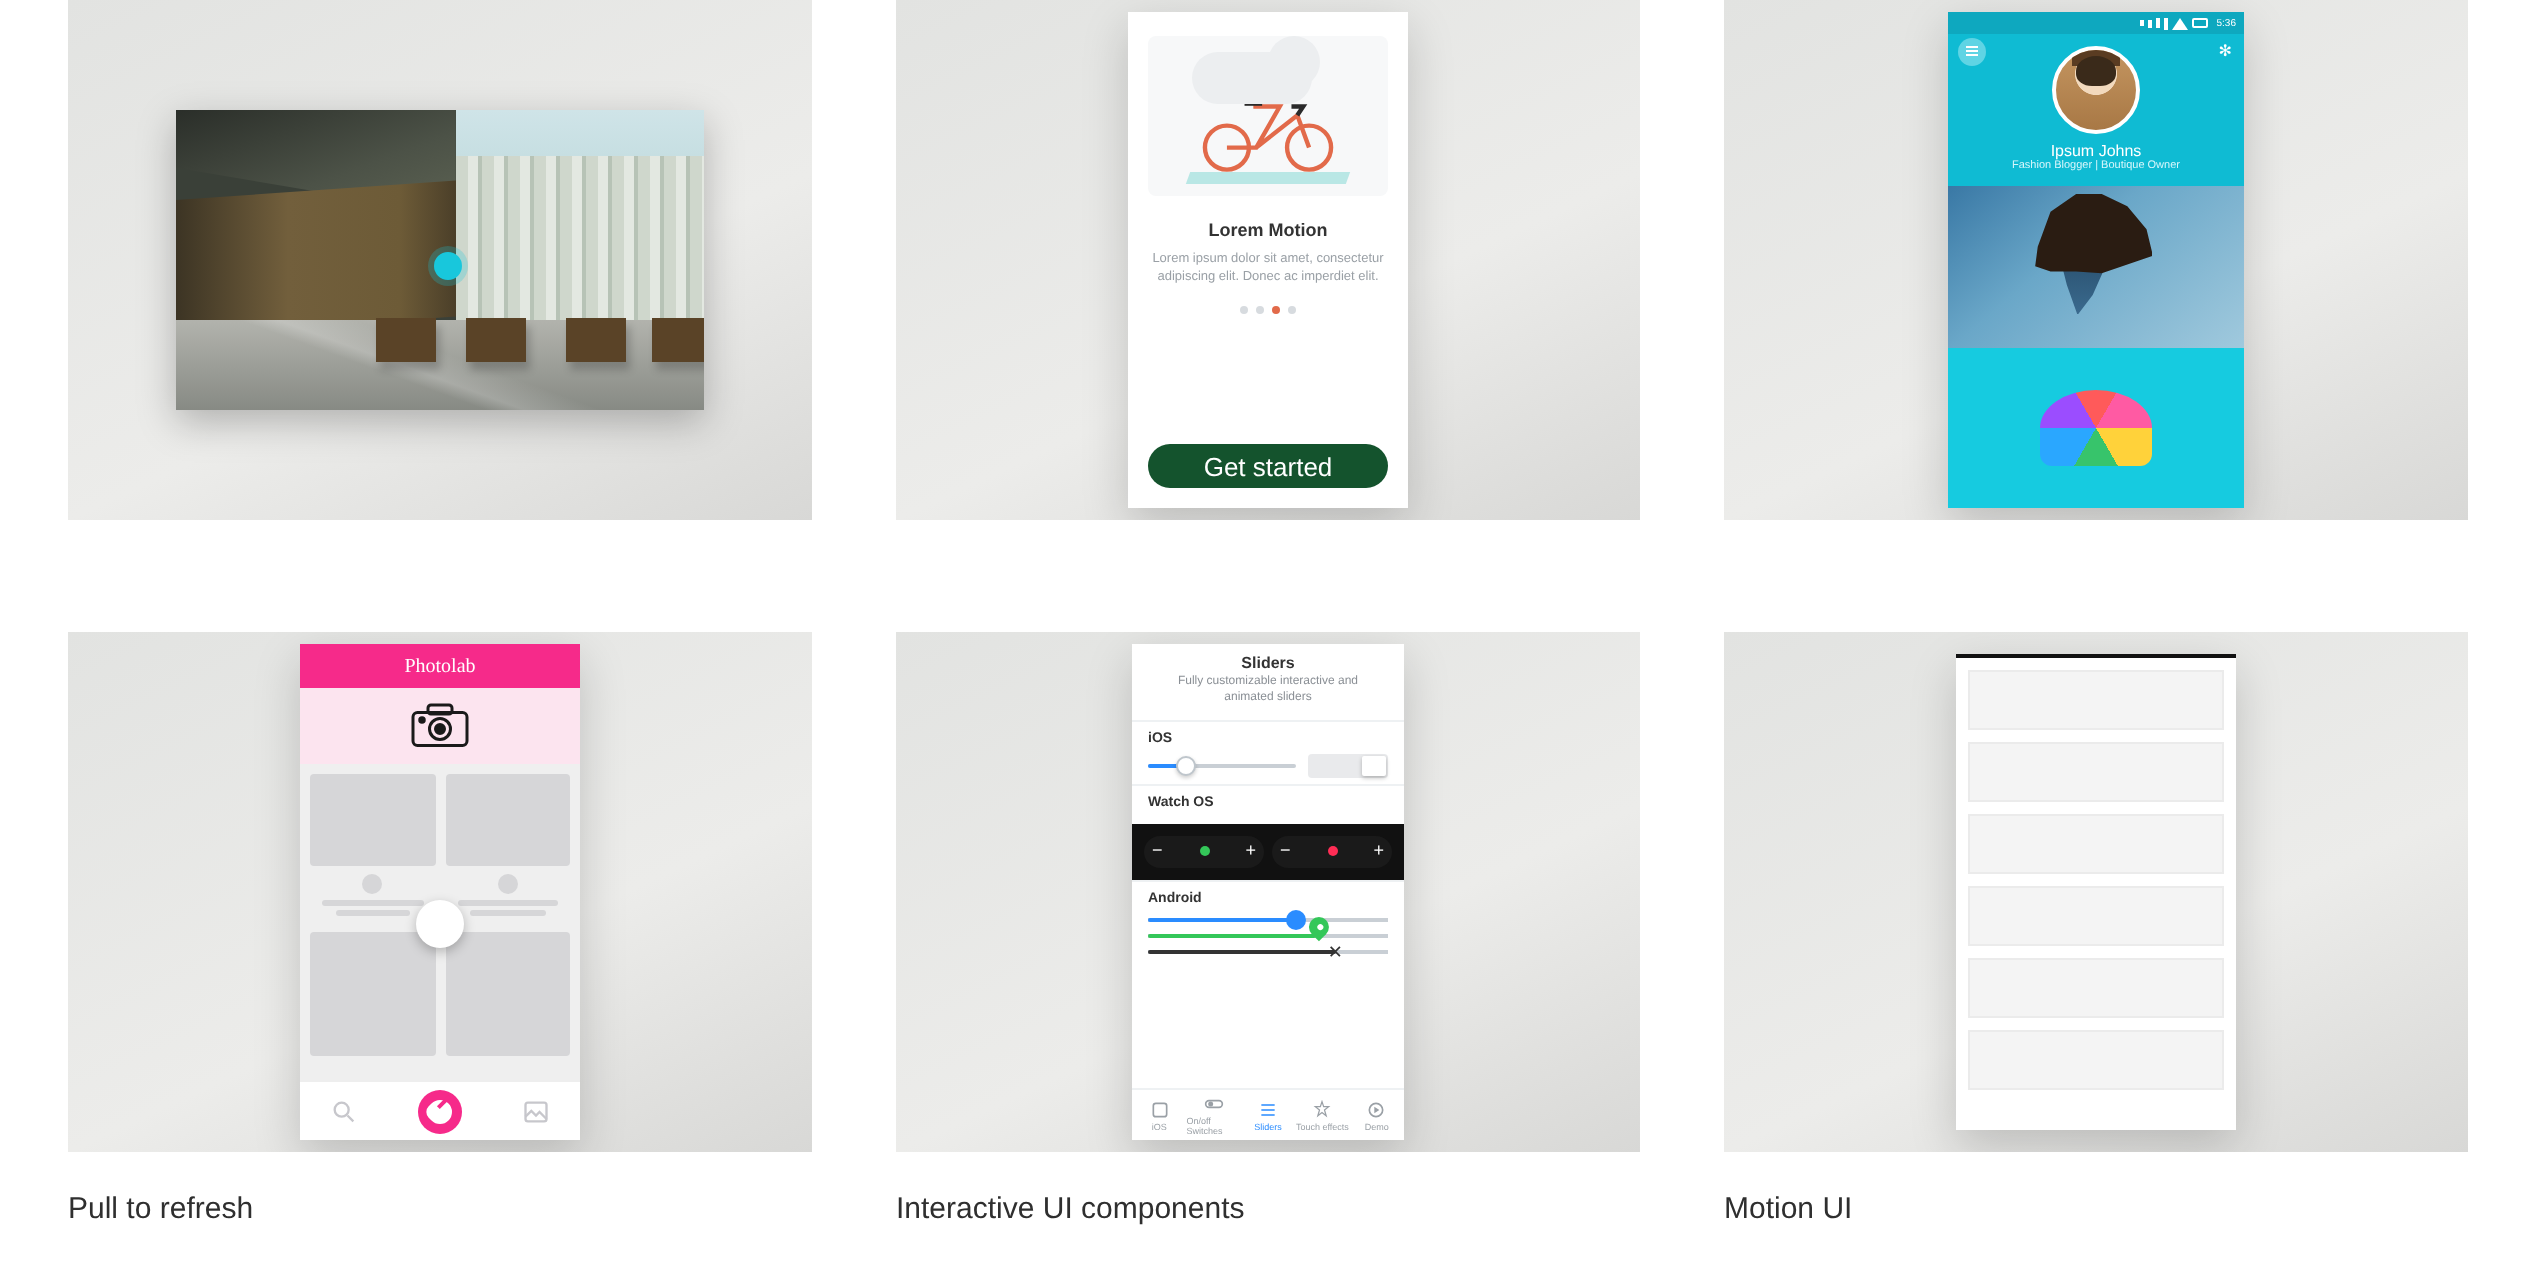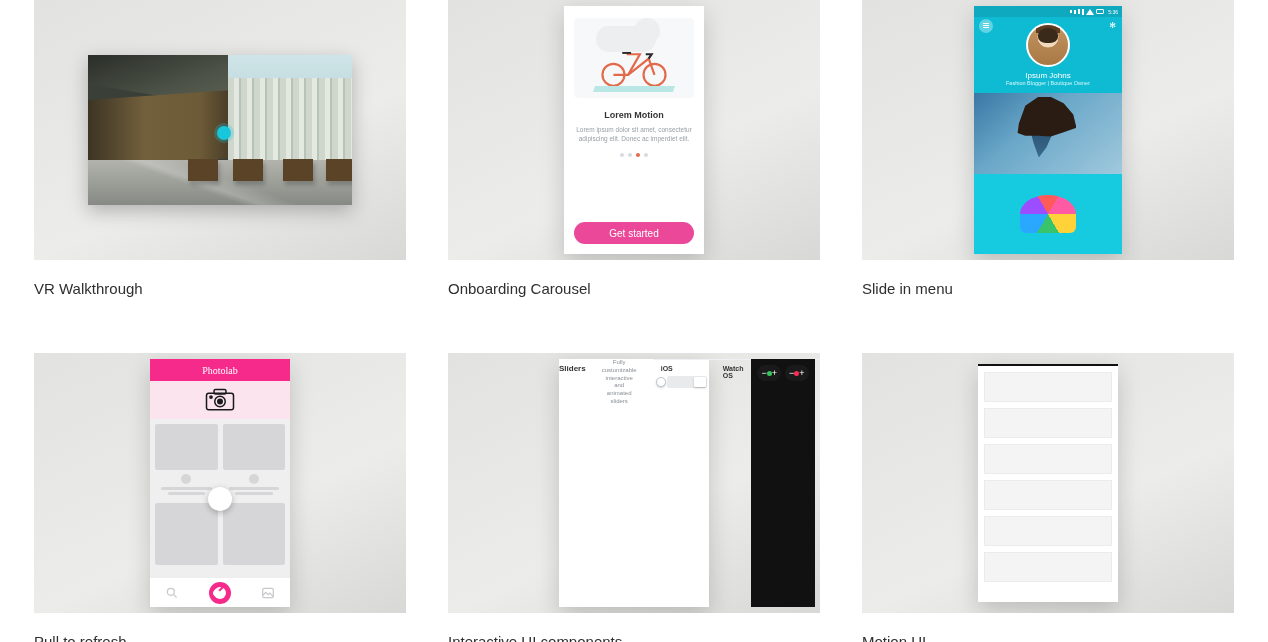--- a/index.html
+++ b/index.html
@@ -72,21 +72,21 @@
   .ob .cloud { position:absolute; top:8px; left:22px; width:60px; height:26px;
     background:#eceef0; border-radius:14px;}
   .ob .cloud::before{content:"";position:absolute;left:38px;top:-8px;width:26px;height:26px;background:#eceef0;border-radius:50%;}
   .ob .bike svg{width:80px;height:44px;}
   .ob .ground{position:absolute;bottom:6px;left:20px;right:20px;height:6px;background:#b9e7e5;transform:skewX(-20deg);}
   .ob h4{font-size:9px;font-weight:600;color:#333;margin:12px 0 5px;}
   .ob p{font-size:6.5px;color:#9aa0a6;text-align:center;line-height:1.4;}
   .ob .dots{margin:10px 0 6px;display:flex;gap:4px;}
   .ob .dots span{width:4px;height:4px;border-radius:50%;background:#d7dbdf;}
   .ob .dots span.active{background:#e26a4a;}
-  .ob .cta{margin-top:auto;width:100%;height:22px;border-radius:11px;background:#ec4899;color:#fff;display:flex;align-items:center;justify-content:center;font-size:10px;}
+  .ob .cta{margin-top:auto;width:100%;height:22px;border-radius:11px;background:#14532d;color:#fff;display:flex;align-items:center;justify-content:center;font-size:13px;}
 
   
   .sm { width: 148px; height: 248px; box-shadow: 0 8px 22px rgba(0,0,0,.18);
     display:flex; flex-direction:column; overflow:hidden;}
   .sm .status{height:11px;background:#0ea8bf;display:flex;justify-content:flex-end;align-items:center;gap:2px;padding-right:4px;}
   .sm .status span{width:2px;background:#fff;}
   .sm .status .b1{height:3px}.sm .status .b2{height:4px}.sm .status .b3{height:5px}.sm .status .b4{height:6px}
   .sm .status .wifi{width:0;height:0;border-left:4px solid transparent;border-right:4px solid transparent;border-bottom:6px solid #fff;}
   .sm .status .batt{width:8px;height:5px;border:1px solid #fff;border-radius:1px;}
   .sm .status .clk{font-size:5px;color:#fff;margin-left:2px;}
@@ -122,22 +122,22 @@
   .ptr .circ{width:10px;height:10px;border-radius:50%;background:#d6d6d8;margin:0 auto 3px;}
   .ptr .ln{height:3px;background:#d6d6d8;border-radius:2px;margin:2px 6px;}
   .ptr .knob{position:absolute;left:50%;top:68px;transform:translateX(-50%);width:24px;height:24px;border-radius:50%;background:#fff;box-shadow:0 2px 6px rgba(0,0,0,.25);}
   .ptr .bar{height:30px;border-top:1px solid #eee;display:flex;align-items:center;justify-content:space-around;background:#fff;}
   .ptr .bic{width:14px;height:14px;color:#c7c7cc;}
   .ptr .fab{width:22px;height:22px;border-radius:50%;background:#f62a8a;position:relative;}
   .ptr .fab::after{content:"";position:absolute;left:5px;top:5px;width:12px;height:12px;border-radius:50% 50% 50% 4px;transform:rotate(45deg);background:#fff;}
   .ptr .fab::before{content:"";position:absolute;left:12px;top:2px;width:2px;height:8px;background:#f62a8a;transform:rotate(45deg);z-index:1;}
 
   
-  .iui { width: 150px; height: 248px; background:#fff;
-    box-shadow: 0 8px 22px rgba(0,0,0,.18); display:flex; flex-direction:row; font-size:7px;}
+  .iui { width: 136px; height: 248px; background:#fff;
+    box-shadow: 0 8px 22px rgba(0,0,0,.18); display:flex; flex-direction:column; font-size:7px;}
   .iui .ttl{font-weight:700;font-size:8px;text-align:center;padding:5px 0 2px;}
   .iui .sub{color:#8a8f95;text-align:center;font-size:6px;padding:0 16px 6px;line-height:1.3;}
   .iui .sec{padding:5px 8px 3px;border-top:1px solid #eef1f3;}
   .iui .lbl{font-weight:700;display:block;margin-bottom:4px;}
   .iui .row{display:flex;align-items:center;gap:6px;}
   .iui .sld{flex:1;height:2px;background:#c9cfd5;position:relative;border-radius:2px;}
   .iui .sld .fill{position:absolute;left:0;top:0;bottom:0;background:#2a8cff;border-radius:2px;}
   .iui .sld .th{position:absolute;top:50%;transform:translate(-50%,-50%);width:10px;height:10px;border-radius:50%;background:#fff;border:1px solid #bfc6cc;box-shadow:0 1px 2px rgba(0,0,0,.2);}
   .iui .swbg{width:40px;height:12px;background:linear-gradient(90deg,#e9eaec,#e9eaec);border-radius:2px;position:relative;}
   .iui .swbg .hndl{position:absolute;right:1px;top:1px;bottom:1px;width:12px;background:#fff;border-radius:1px;box-shadow:0 1px 2px rgba(0,0,0,.25);}
@@ -179,21 +179,20 @@
           <div class="ceiling"></div>
         <div class="wall"></div>
           <div class="floor"></div>
         <div class="chair c1"></div>
           <div class="chair c2"></div>
           <div class="chair c3"></div>
           <div class="chair c4"></div>
         <div class="dot"></div>
       </div>
     </div>
-    <div class="caption">VR Walkthrough</div>
   </div>
 
   <div class="card">
     <div class="tile">
       <div class="phone ob">
         <div class="hero">
           <div class="cloud"></div>
           <div class="ground"></div>
           <div class="bike">
             <svg viewBox="0 0 100 60">
@@ -211,21 +210,20 @@
         <p>Lorem ipsum dolor sit amet, consectetur adipiscing elit. Donec ac imperdiet elit.</p>
         <div class="dots">
           <span></span>
             <span></span>
             <span class="active"></span>
             <span></span>
         </div>
         <div class="cta">Get started</div>
       </div>
     </div>
-    <div class="caption">Onboarding Carousel</div>
   </div>
 
   <div class="card">
     <div class="tile">
       <div class="sm">
         <div class="status">
           <span class="b1"></span>
             <span class="b2"></span>
             <span class="b3"></span>
             <span class="b4"></span>
@@ -243,21 +241,20 @@
           <div class="sub">Fashion Blogger | Boutique Owner</div>
         </div>
         <div class="img img1">
             <div class="hair"></div>
           </div>
         <div class="img img2">
             <div class="hat2"></div>
           </div>
       </div>
     </div>
-    <div class="caption">Slide in menu</div>
   </div>
 
   <div class="card">
     <div class="tile">
       <div class="ptr">
         <div class="top">
             <span>Photolab</span>
           </div>
         <div class="cam">
           <svg viewBox="0 0 40 30">

